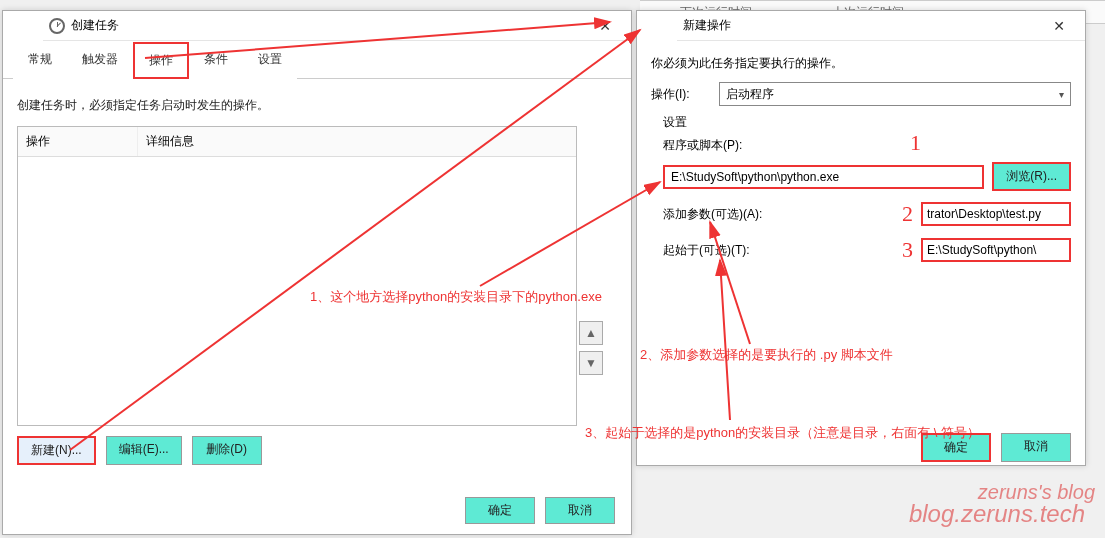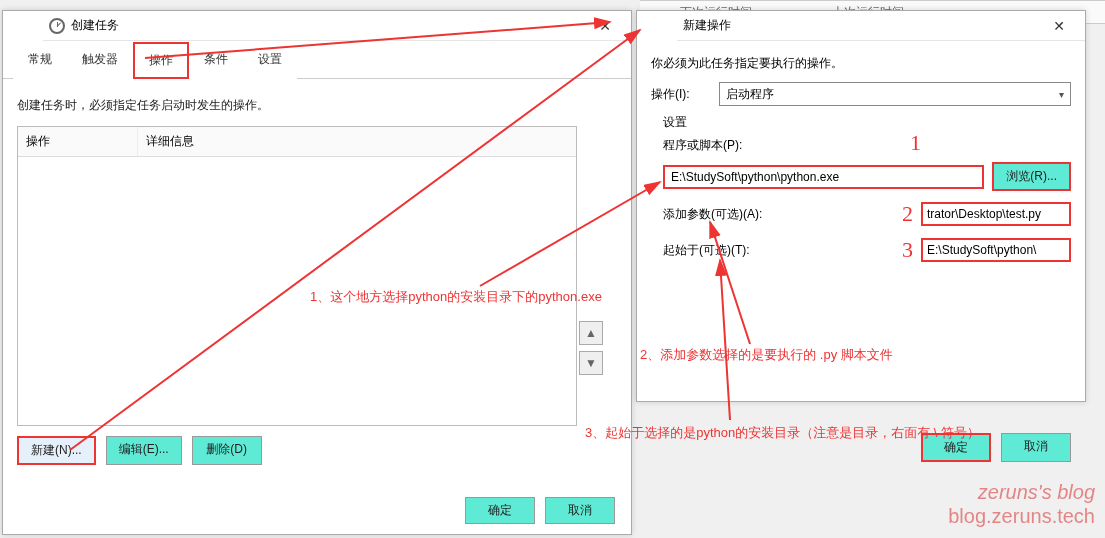--- a/index.html
+++ b/index.html
@@ -113,21 +113,21 @@
     
     .backdrop {
       position:absolute; top:0; left:640px; right:0; height:24px;
       display:flex; gap:80px; padding-left:40px; color:#666; font-size:12px;
       align-items:center; border-top:1px solid #ccc; border-bottom:1px solid #ccc;
       background:#fafafa;
     }
     
     .anno { position:absolute; color:#e33; font-size:13px; pointer-events:none; }
     .watermark1 { position:absolute; right:10px; bottom:34px; color:rgba(220,60,60,0.6); font-size:20px; font-style:italic; }
-    .watermark2 { position:absolute; right:10px; bottom:10px; color:rgba(220,60,60,0.6); font-size:20px; }
+    .watermark2 { position:absolute; right:20px; bottom:10px; color:rgba(220,60,60,0.6); font-size:24px; font-style:italic; }
     .squiggle {
       font-family: "Segoe Script", cursive; color:#e33; font-size:22px;
     }
     svg.overlay { position:absolute; top:0; left:0; pointer-events:none; }
   </style>
 </head>
 <body>
 
 <div class="backdrop">
   <span>下次运行时间</span>
@@ -173,21 +173,21 @@
       <div class="btn">删除(D)</div>
     </div>
   </div>
 
   <div class="footer-actions">
     <div class="btn">确定</div>
     <div class="btn">取消</div>
   </div>
 </div>
 
-<div class="window" style="left:636px; top:10px; width:450px; height:392px;">
+<div class="window" style="left:636px; top:10px; width:450px; height:456px;">
   <div class="titlebar">
     <div class="titlebar-left">
       <span>新建操作</span>
     </div>
     <div class="close-btn">✕</div>
   </div>
 
   <div class="right-body">
     <div class="section-desc">你必须为此任务指定要执行的操作。</div>
 

